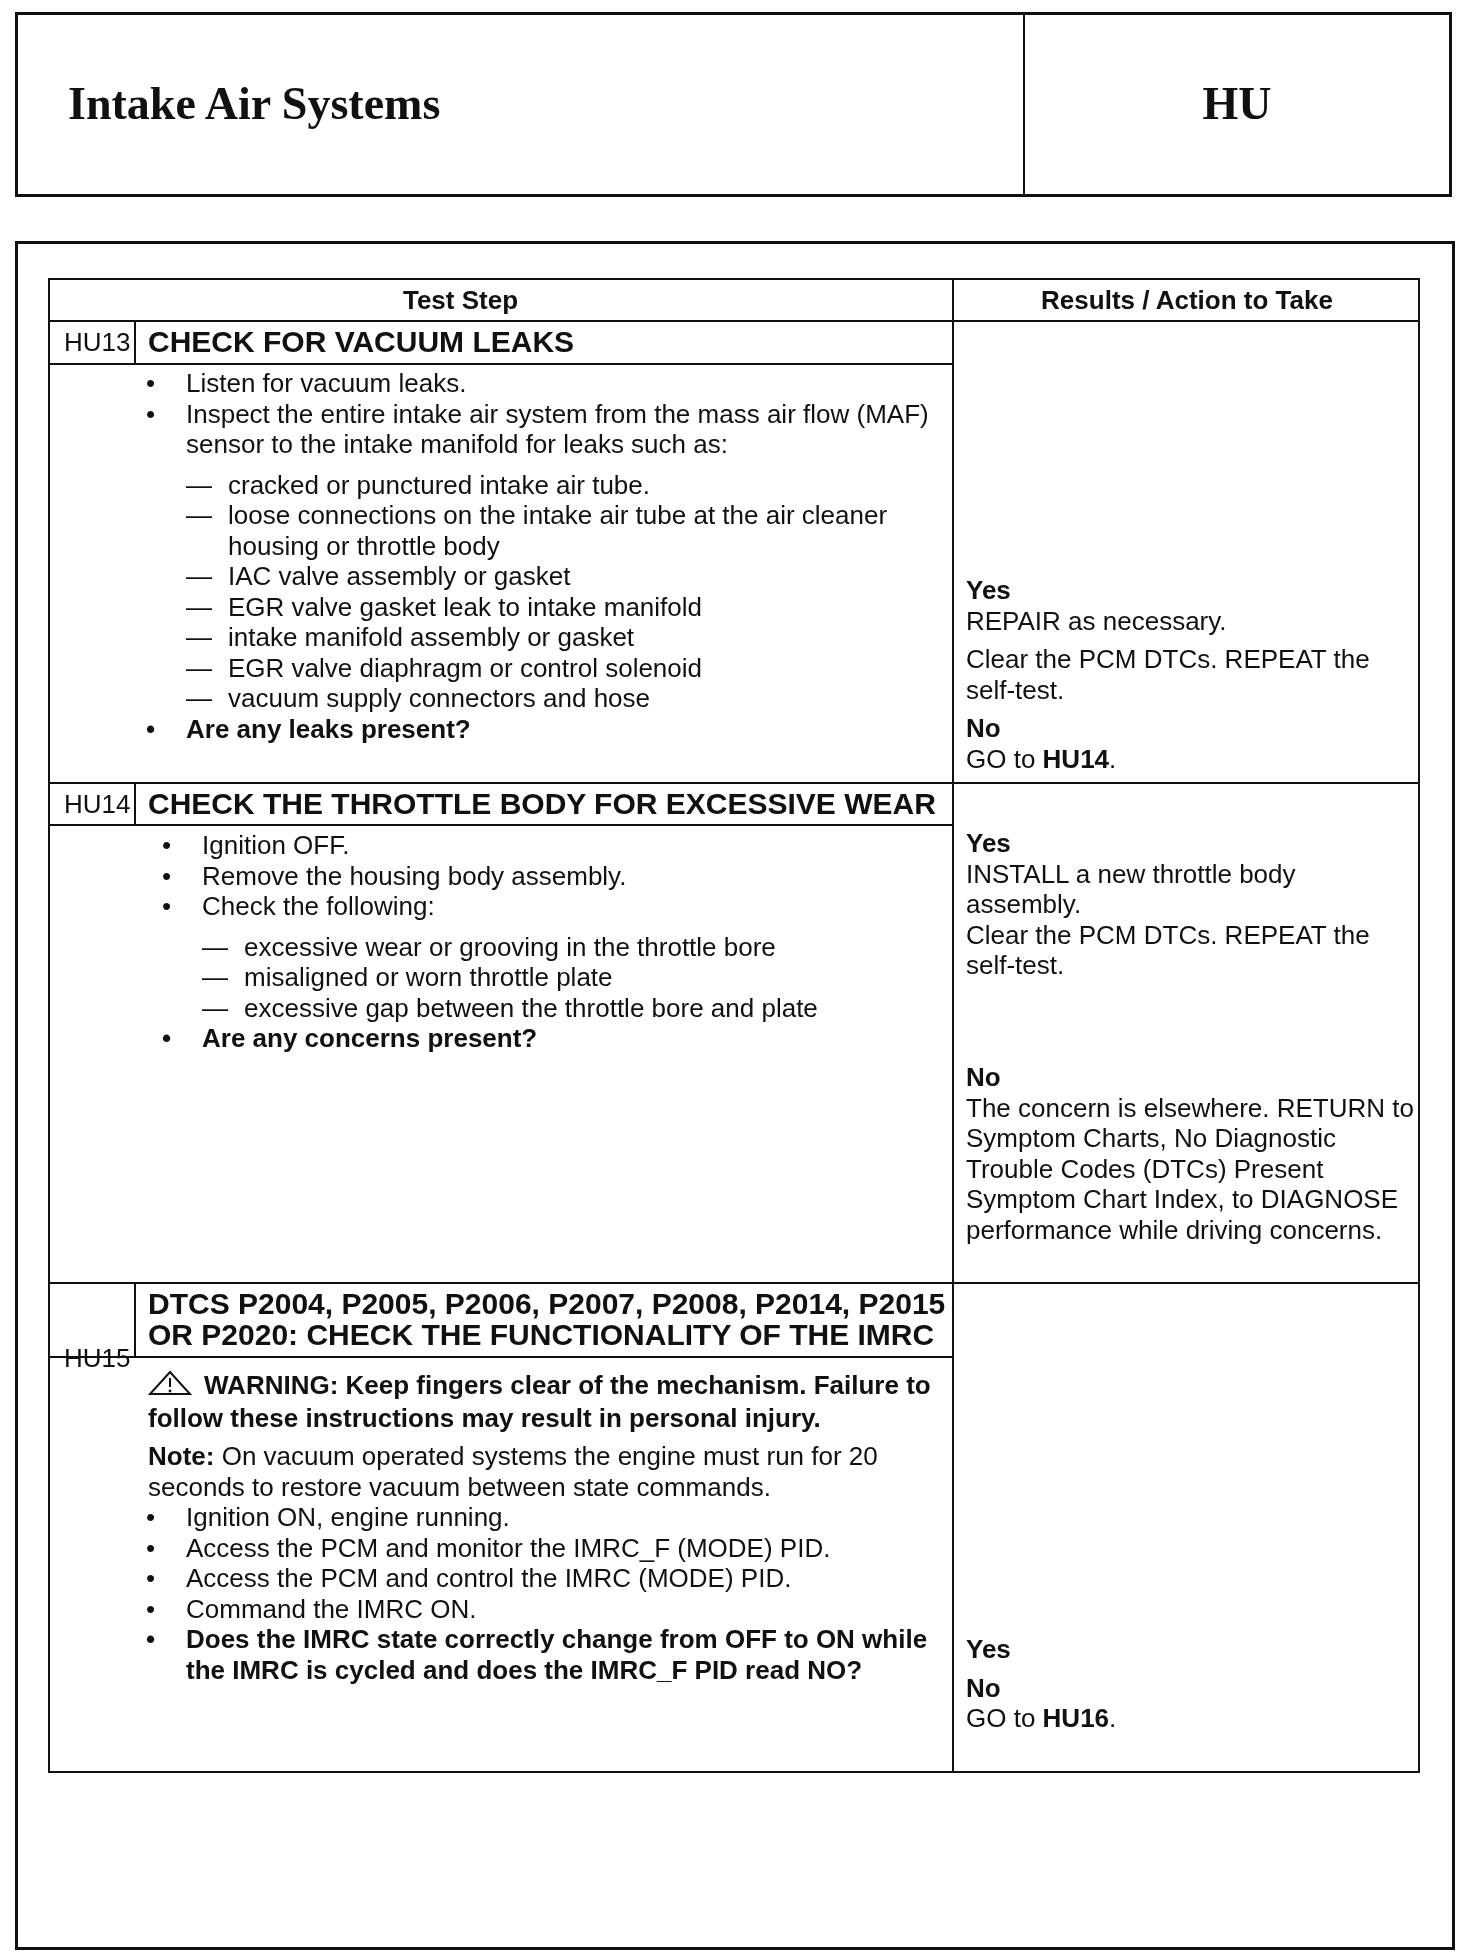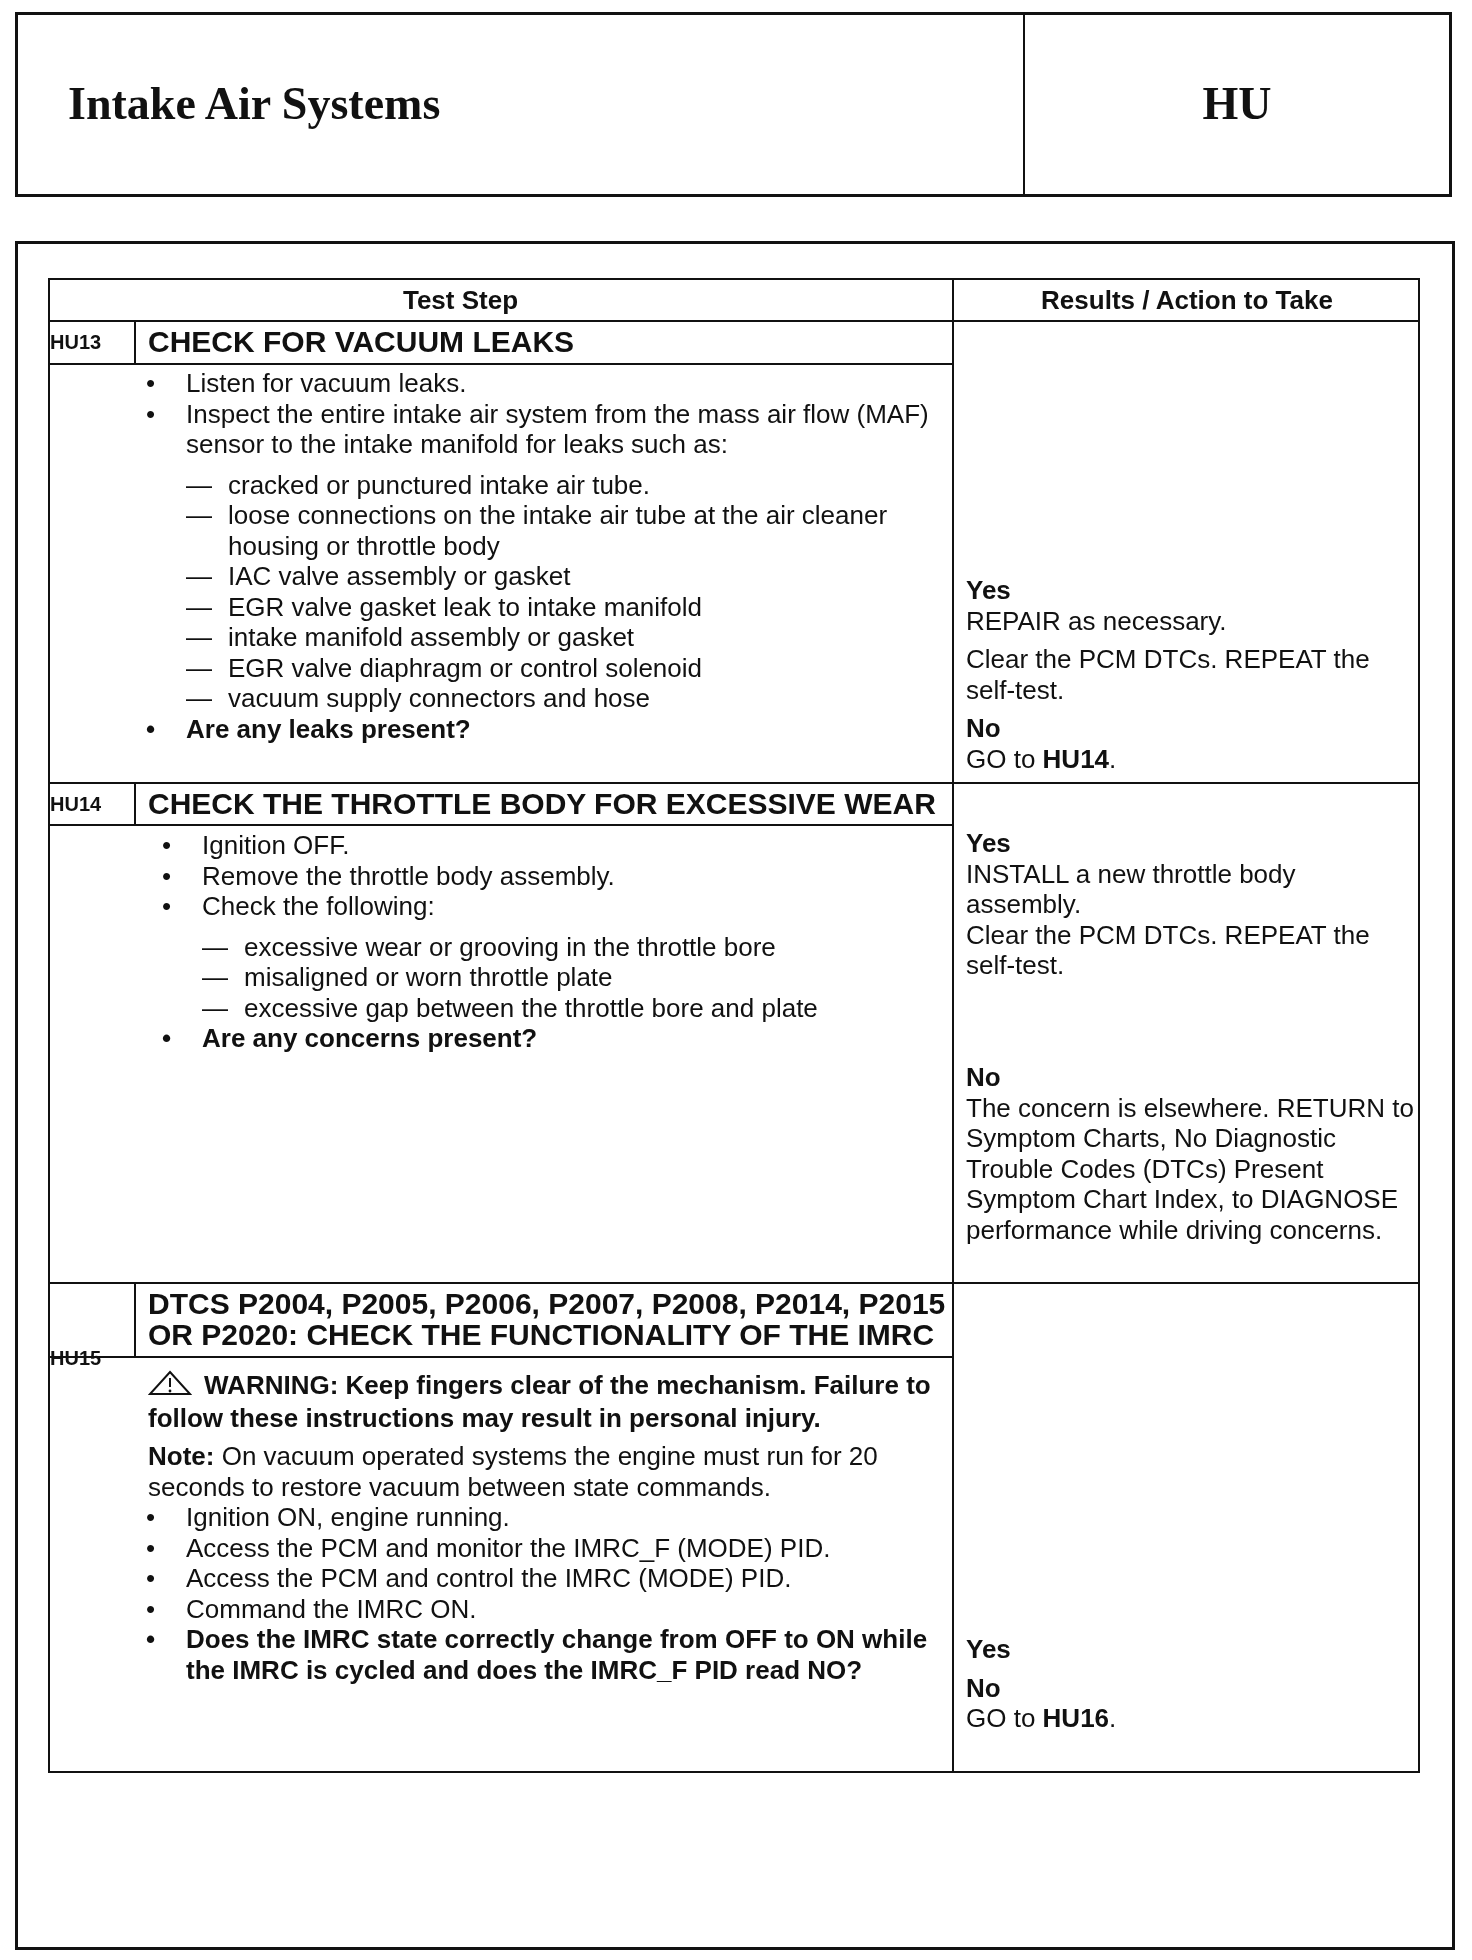--- a/index.html
+++ b/index.html
@@ -13,21 +13,21 @@
   .hdr-code { position:absolute; left:1007px; right:0; top:62px; text-align:center;
               font-family:"Liberation Serif", serif; font-weight:bold; font-size:46px; }
   .frame { position:absolute; left:15px; top:241px; width:1440px; height:1709px;
            border:3px solid #111; box-sizing:border-box; }
   .tbl { position:absolute; left:48px; top:278px; width:1372px; height:1495px;
          border:2px solid #111; box-sizing:border-box; }
   .cell { position:absolute; box-sizing:border-box; }
   .hline { position:absolute; border-top:2px solid #111; }
   .vline { position:absolute; border-left:2px solid #111; }
   .th { font-weight:bold; font-size:26px; text-align:center; line-height:40px; }
-  .sid { font-weight:bold; font-size:20px; padding-left:0; }
+  .sid { font-weight:normal; font-size:26px; padding-left:14px; }
   .stitle { font-weight:bold; font-size:30px; line-height:31px; }
   .txt { font-size:26px; line-height:30.5px; }
   .b { font-weight:bold; }
   ul.bul { list-style:none; margin:0; padding:0; }
   ul.bul > li { position:relative; padding-left:44px; }
   ul.bul > li::before { content:"•"; position:absolute; left:4px; }
   ul.dash { list-style:none; margin:10px 0 0 0; padding:0; }
   ul.dash > li { position:relative; padding-left:42px; }
   ul.dash > li::before { content:"—"; position:absolute; left:0; }
   .res p { margin:0; }
@@ -90,21 +90,21 @@
   <div class="hline" style="left:0;top:502px;width:1370px;"></div>
 
   <div class="cell sid" style="left:0;top:504px;width:84px;height:41px;line-height:41px;">HU14</div>
   <div class="vline" style="left:84px;top:504px;height:41px;"></div>
   <div class="cell stitle" style="left:98px;top:508px;width:800px;">CHECK THE THROTTLE BODY FOR EXCESSIVE WEAR</div>
   <div class="hline" style="left:0;top:544px;width:902px;"></div>
 
   <div class="cell txt" style="left:108px;top:550px;width:800px;">
     <ul class="bul">
       <li>Ignition OFF.</li>
-      <li>Remove the throttle body assembly.</li>
+      <li>Remove the housing body assembly.</li>
       <li>Check the following:</li>
     </ul>
     <ul class="dash" style="margin-left:44px;">
       <li>excessive wear or grooving in the throttle bore</li>
       <li>misaligned or worn throttle plate</li>
       <li>excessive gap between the throttle bore and plate</li>
     </ul>
     <ul class="bul">
       <li class="b">Are any concerns present?</li>
     </ul>

